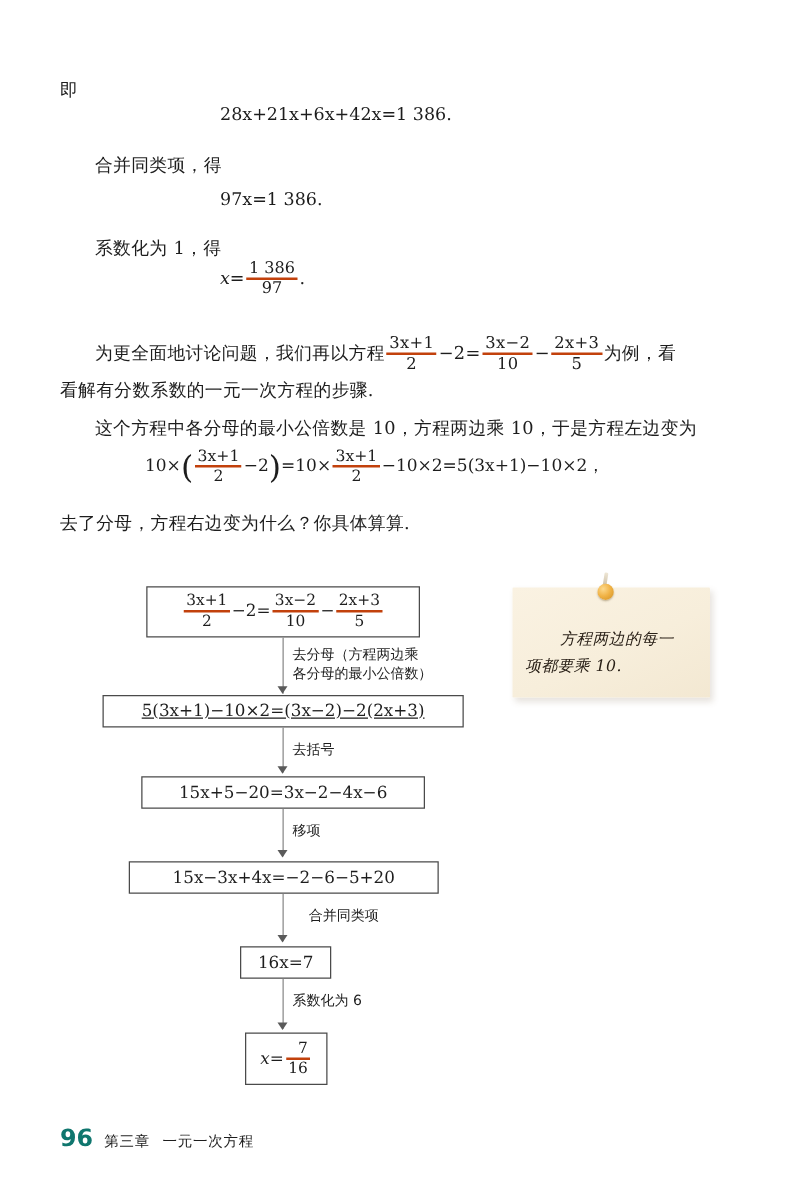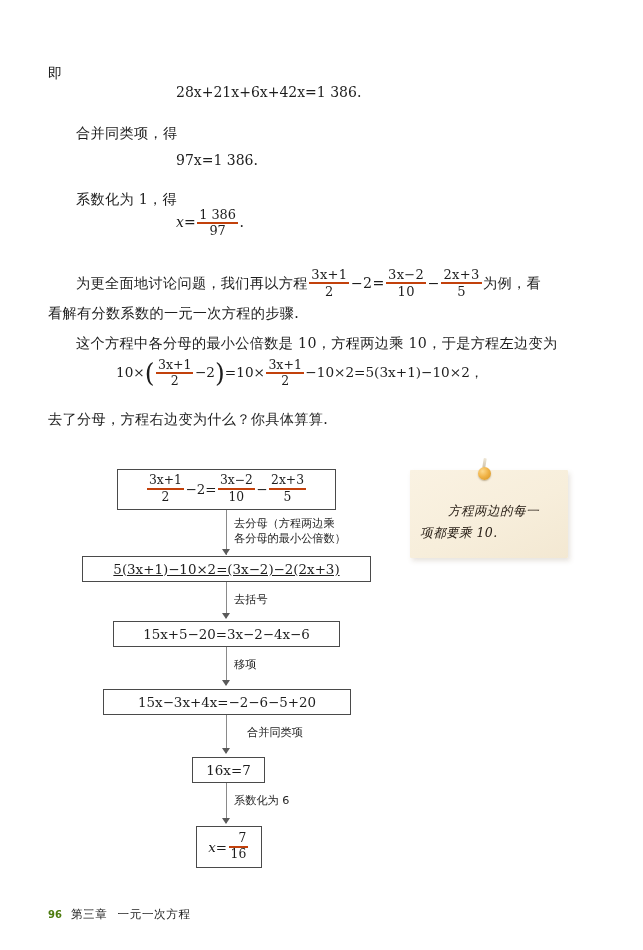--- a/index.html
+++ b/index.html
@@ -169,23 +169,23 @@
   .footer {
     position: absolute;
     left: 48px;
     bottom: 28px;
     display: flex;
     align-items: baseline;
     gap: 9px;
     font-family: "DejaVu Sans","Liberation Sans",sans-serif;
   }
   .footer .pg {
-    font-size: 10px;
+    font-size: 19px;
     font-weight: bold;
-    color: #4d7c0f;
+    color: #0f766e;
   }
   .footer .ch {
     font-size: 11.6px;
     color: #1d1d1d;
     letter-spacing: 0.6px;
   }
   .footer .ch .gap { display: inline-block; width: 10px; }
 </style>
 </head>
 <body>

